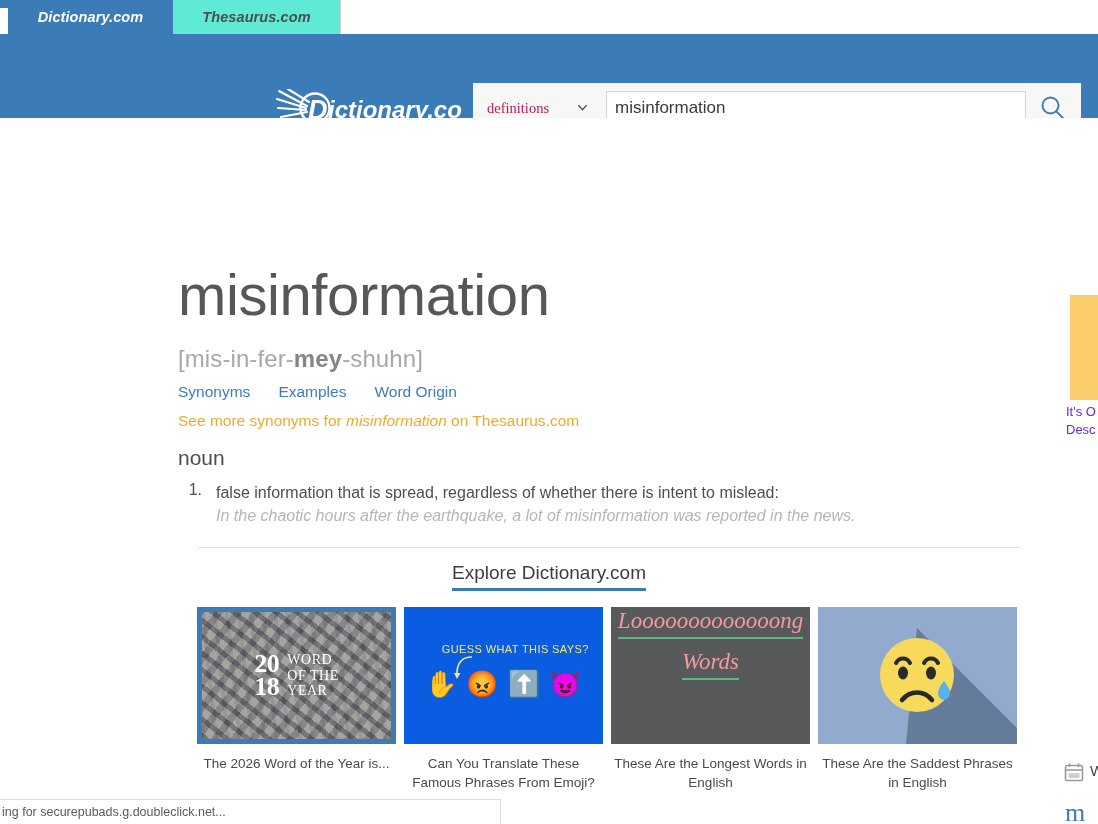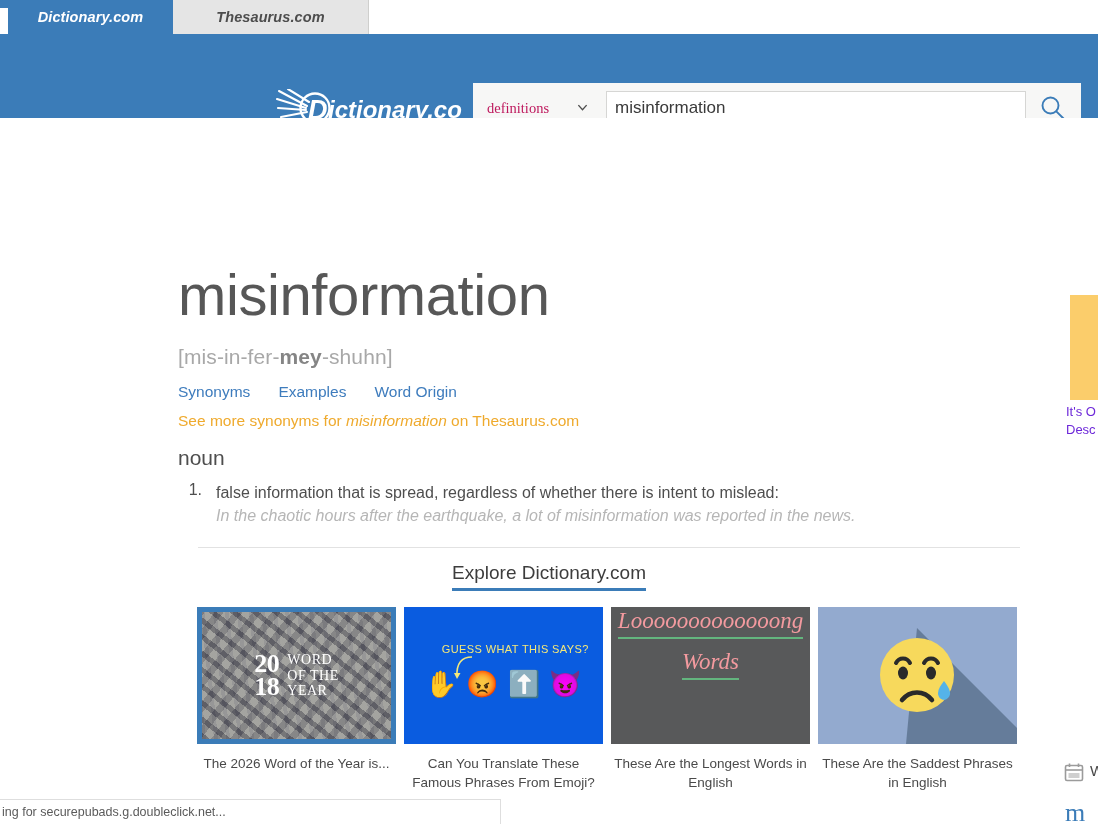--- a/index.html
+++ b/index.html
@@ -28,22 +28,22 @@
     font-style: italic; font-weight: bold; font-size: 14.5px;
     letter-spacing: .1px;
     flex: 0 0 auto;
   }
   .tab.active {
     width: 165px;
     background: #3b7cb8;
     color: #ffffff;
   }
   .tab.inactive {
-    width: 196px;
-    background: #e5e5e5;
+    width: 168px;
+    background: #5eead4;
     color: #4d4d4d;
     border-right: 1px solid #cfcfcd;
   }
   .tab-filler {
     flex: 1 1 auto; height: 34px; background: #ffffff;
   }
 
   
   .header {
     position: absolute; top: 34px; left: 0;
@@ -98,21 +98,21 @@
     background: #ffffff;
   }
 
   .word {
     position: absolute; left: 178px; top: 148px;
     font-size: 58px; color: #575757; font-weight: normal;
     letter-spacing: -.4px; line-height: 1;
   }
   .pron {
     position: absolute; left: 178px; top: 227px;
-    font-size: 21px; color: #a8a8a8; letter-spacing: .1px;
+    font-size: 24px; color: #a8a8a8; letter-spacing: .1px;
   }
   .pron b { color: #858585; font-weight: bold; }
 
   .navlinks {
     position: absolute; left: 178px; top: 265px;
     display: flex; gap: 28px;
     font-size: 15.5px;
   }
   .navlinks a { color: #3e7cbd; text-decoration: none; cursor: pointer; }
 

